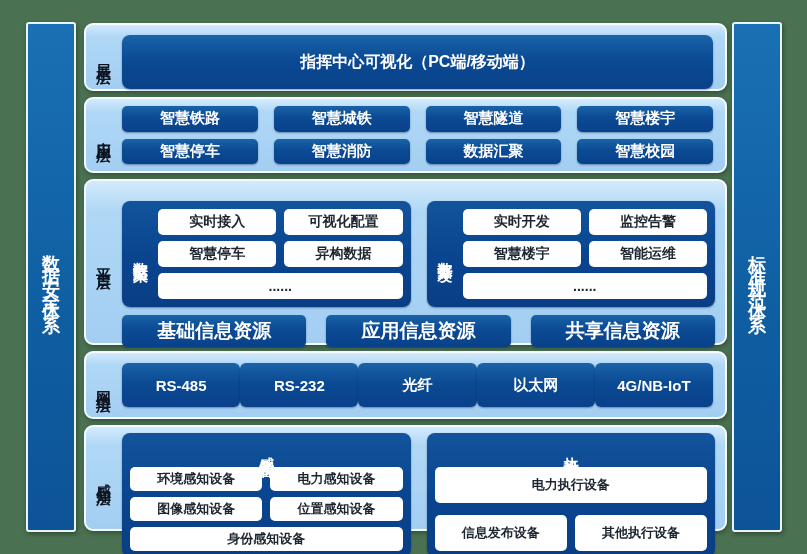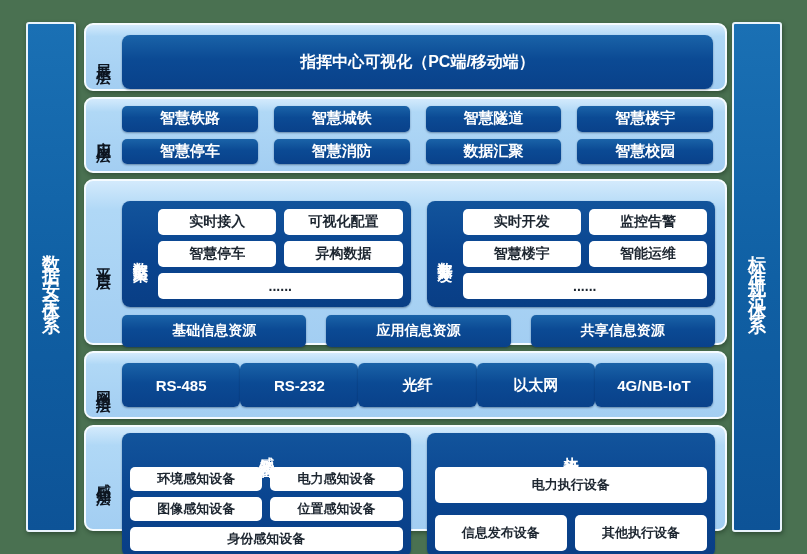--- a/index.html
+++ b/index.html
@@ -91,21 +91,21 @@
   .group-grid { flex:1; min-width:0; display:flex; flex-direction:column; justify-content:space-between; gap:6px; }
   .grid-line { display:flex; gap:8px; }
   .white-box {
     flex:1; min-width:0; background:#ffffff; border-radius:5px;
     color:#1d2630; font-weight:bold; font-size:14px;
     display:flex; align-items:center; justify-content:center;
     white-space:nowrap;
   }
   .row-platform .white-box { height:26px; }
   .resources-line { display:flex; gap:20px; }
-  .resources-line .dark-box { flex:1; height:32px; font-size:14px; border-radius:5px; }
+  .resources-line .dark-box { flex:1; height:32px; font-size:19px; border-radius:5px; }
 
   
   .content-network { padding:10px 12px 10px 2px; display:flex; gap:0; }
   .content-network .dark-box { flex:1; font-size:15px; border-radius:6px; }
 
   
   .row-perception .content-groups { padding:6px 10px 6px 2px; }
   .row-perception .group-box { padding:6px 8px;flex-direction:column; }
   .perc-box { height:24px; font-size:13px; }
   .exec-box { height:36px; font-size:13px; }

